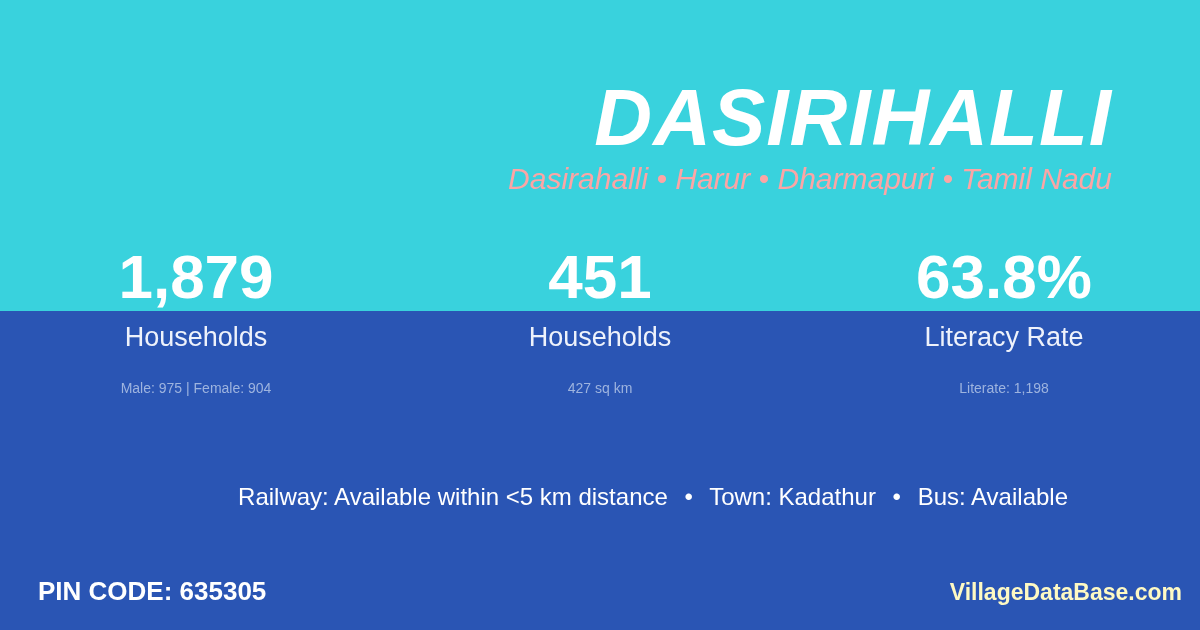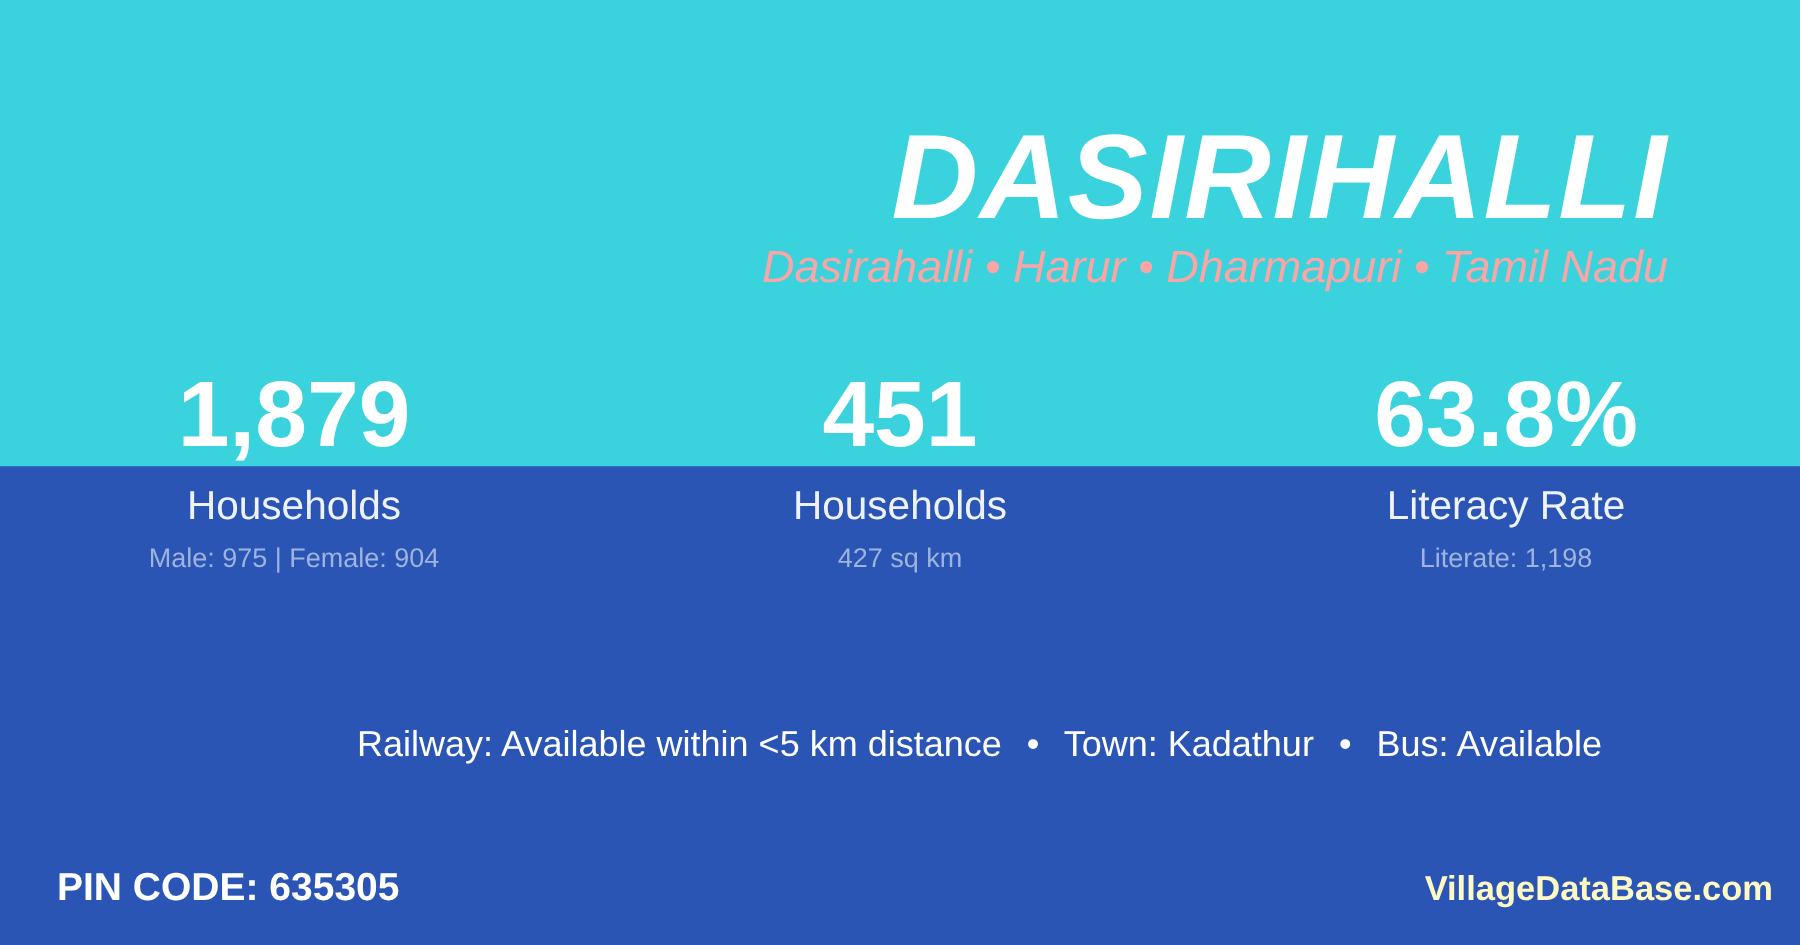--- a/index.html
+++ b/index.html
@@ -99,22 +99,22 @@
   .stat-label {
     margin-top: 16px;
     font-size: 27px;
     font-weight: normal;
     line-height: 1;
     color: #eef2fb;
     white-space: nowrap;
   }
 
   .stat-sub {
-    margin-top: 12px;
-    font-size: 18px;
+    margin-top: 30px;
+    font-size: 14px;
     font-weight: normal;
     line-height: 1;
     color: #9eb4df;
     white-space: nowrap;
   }
 
   
   .amenities {
     position: absolute;
     top: 485px;

